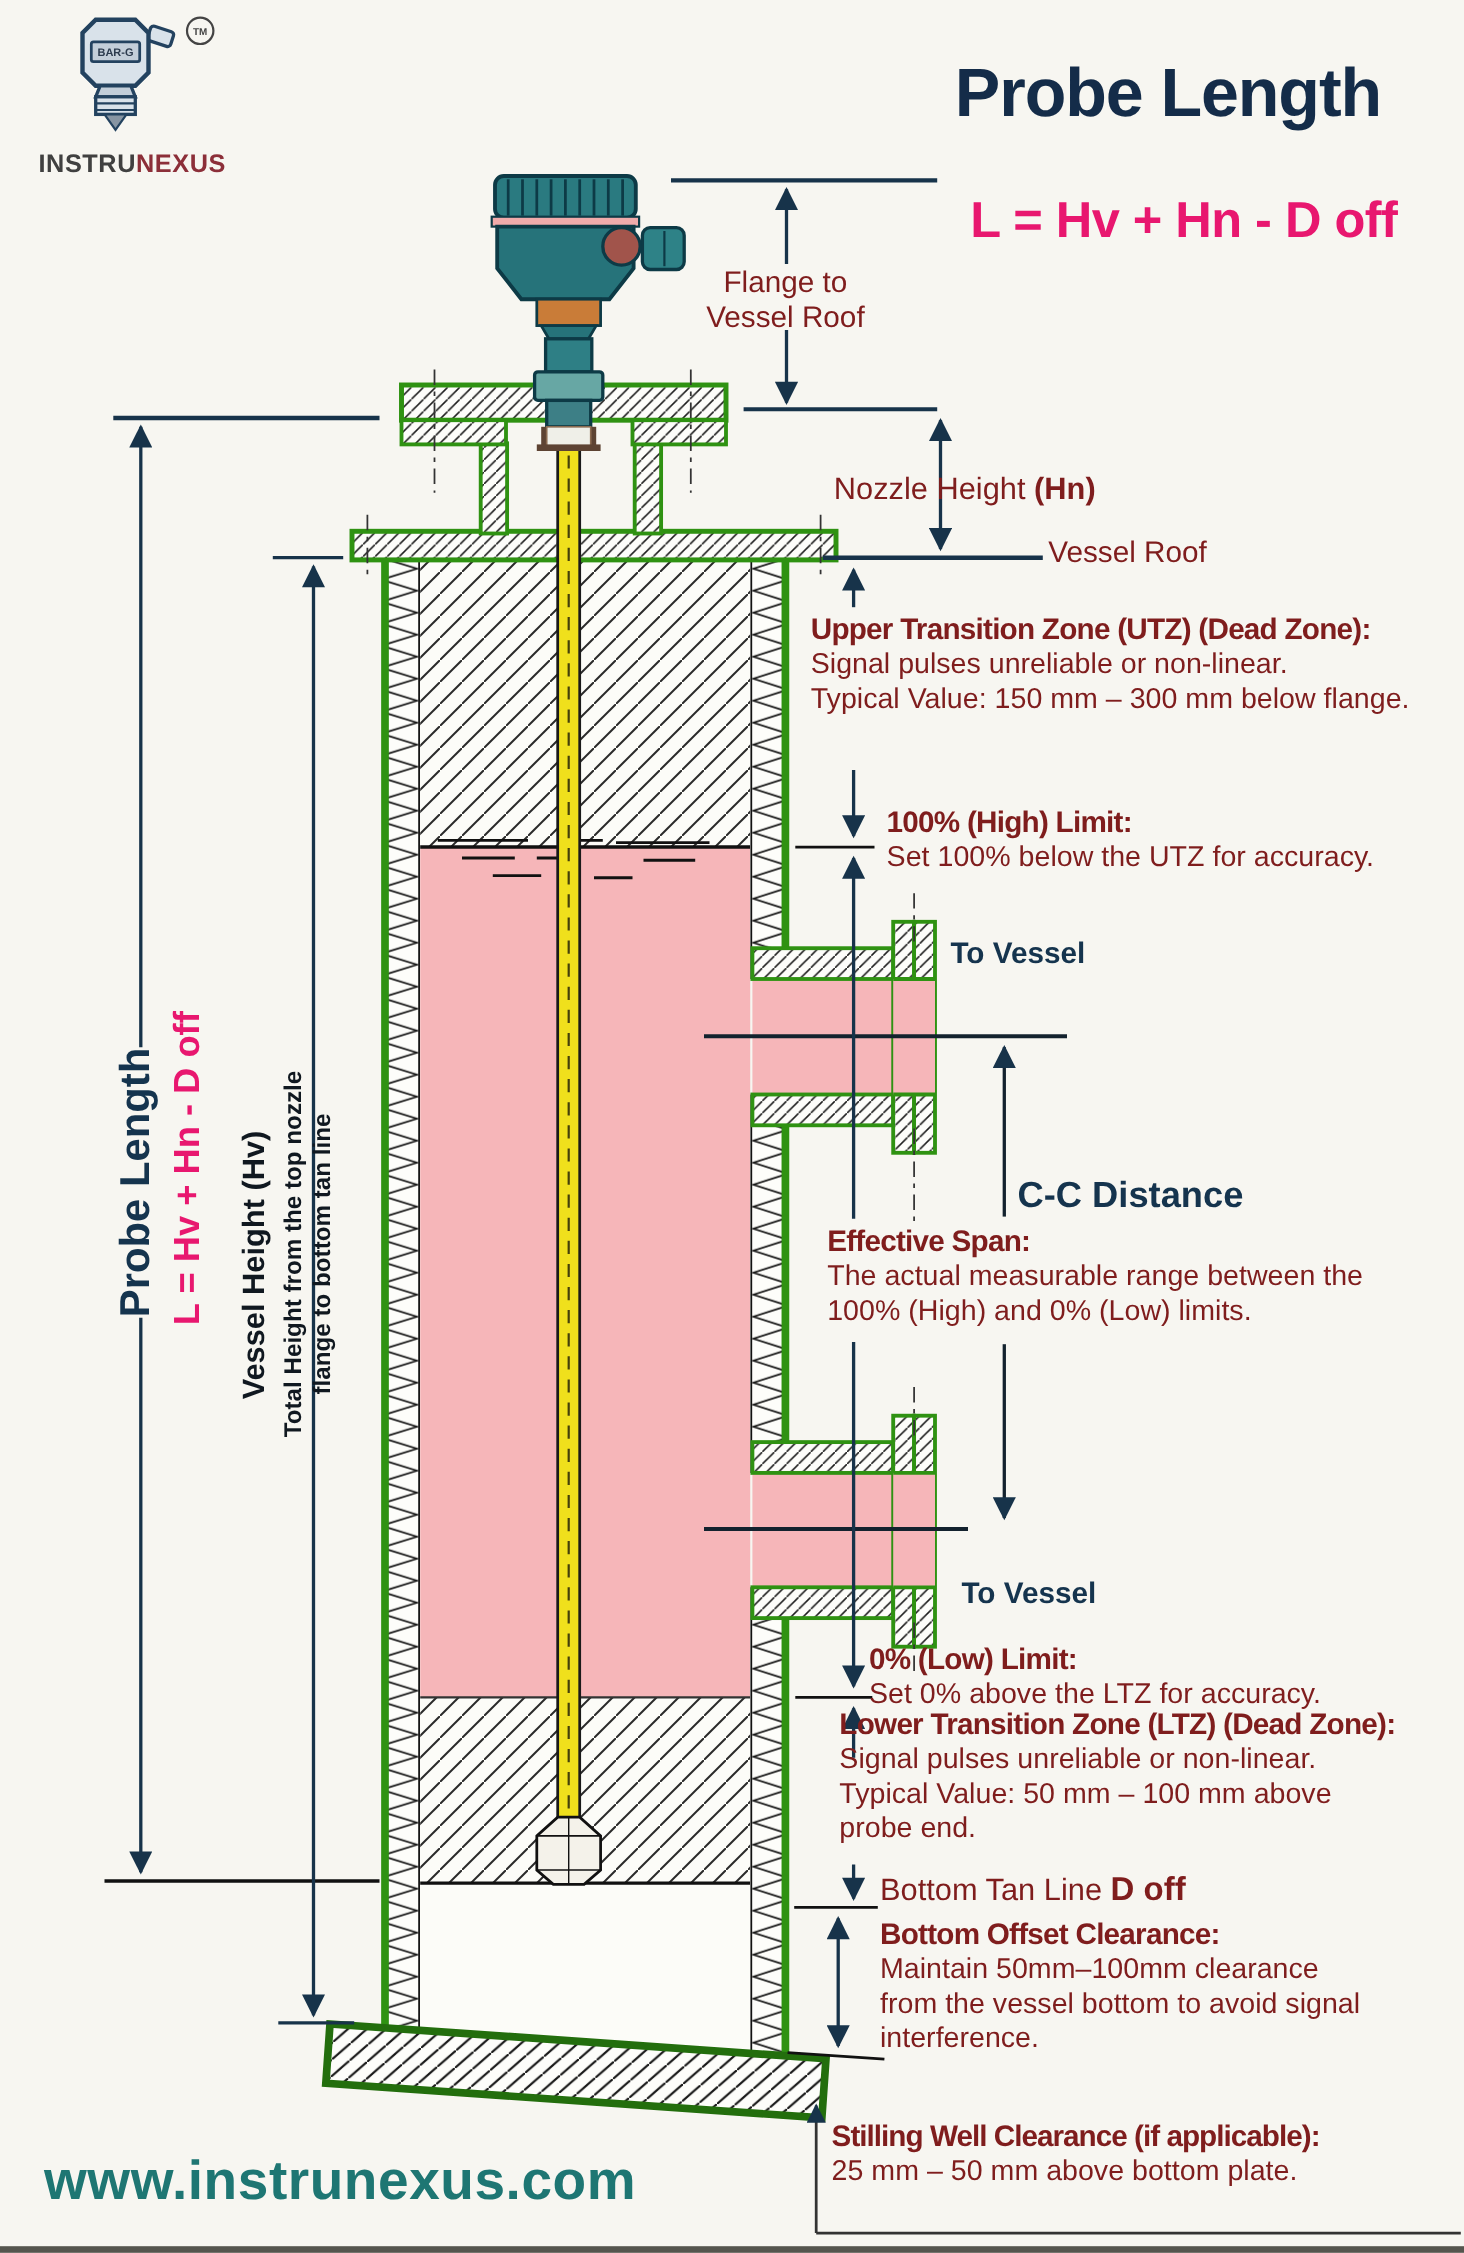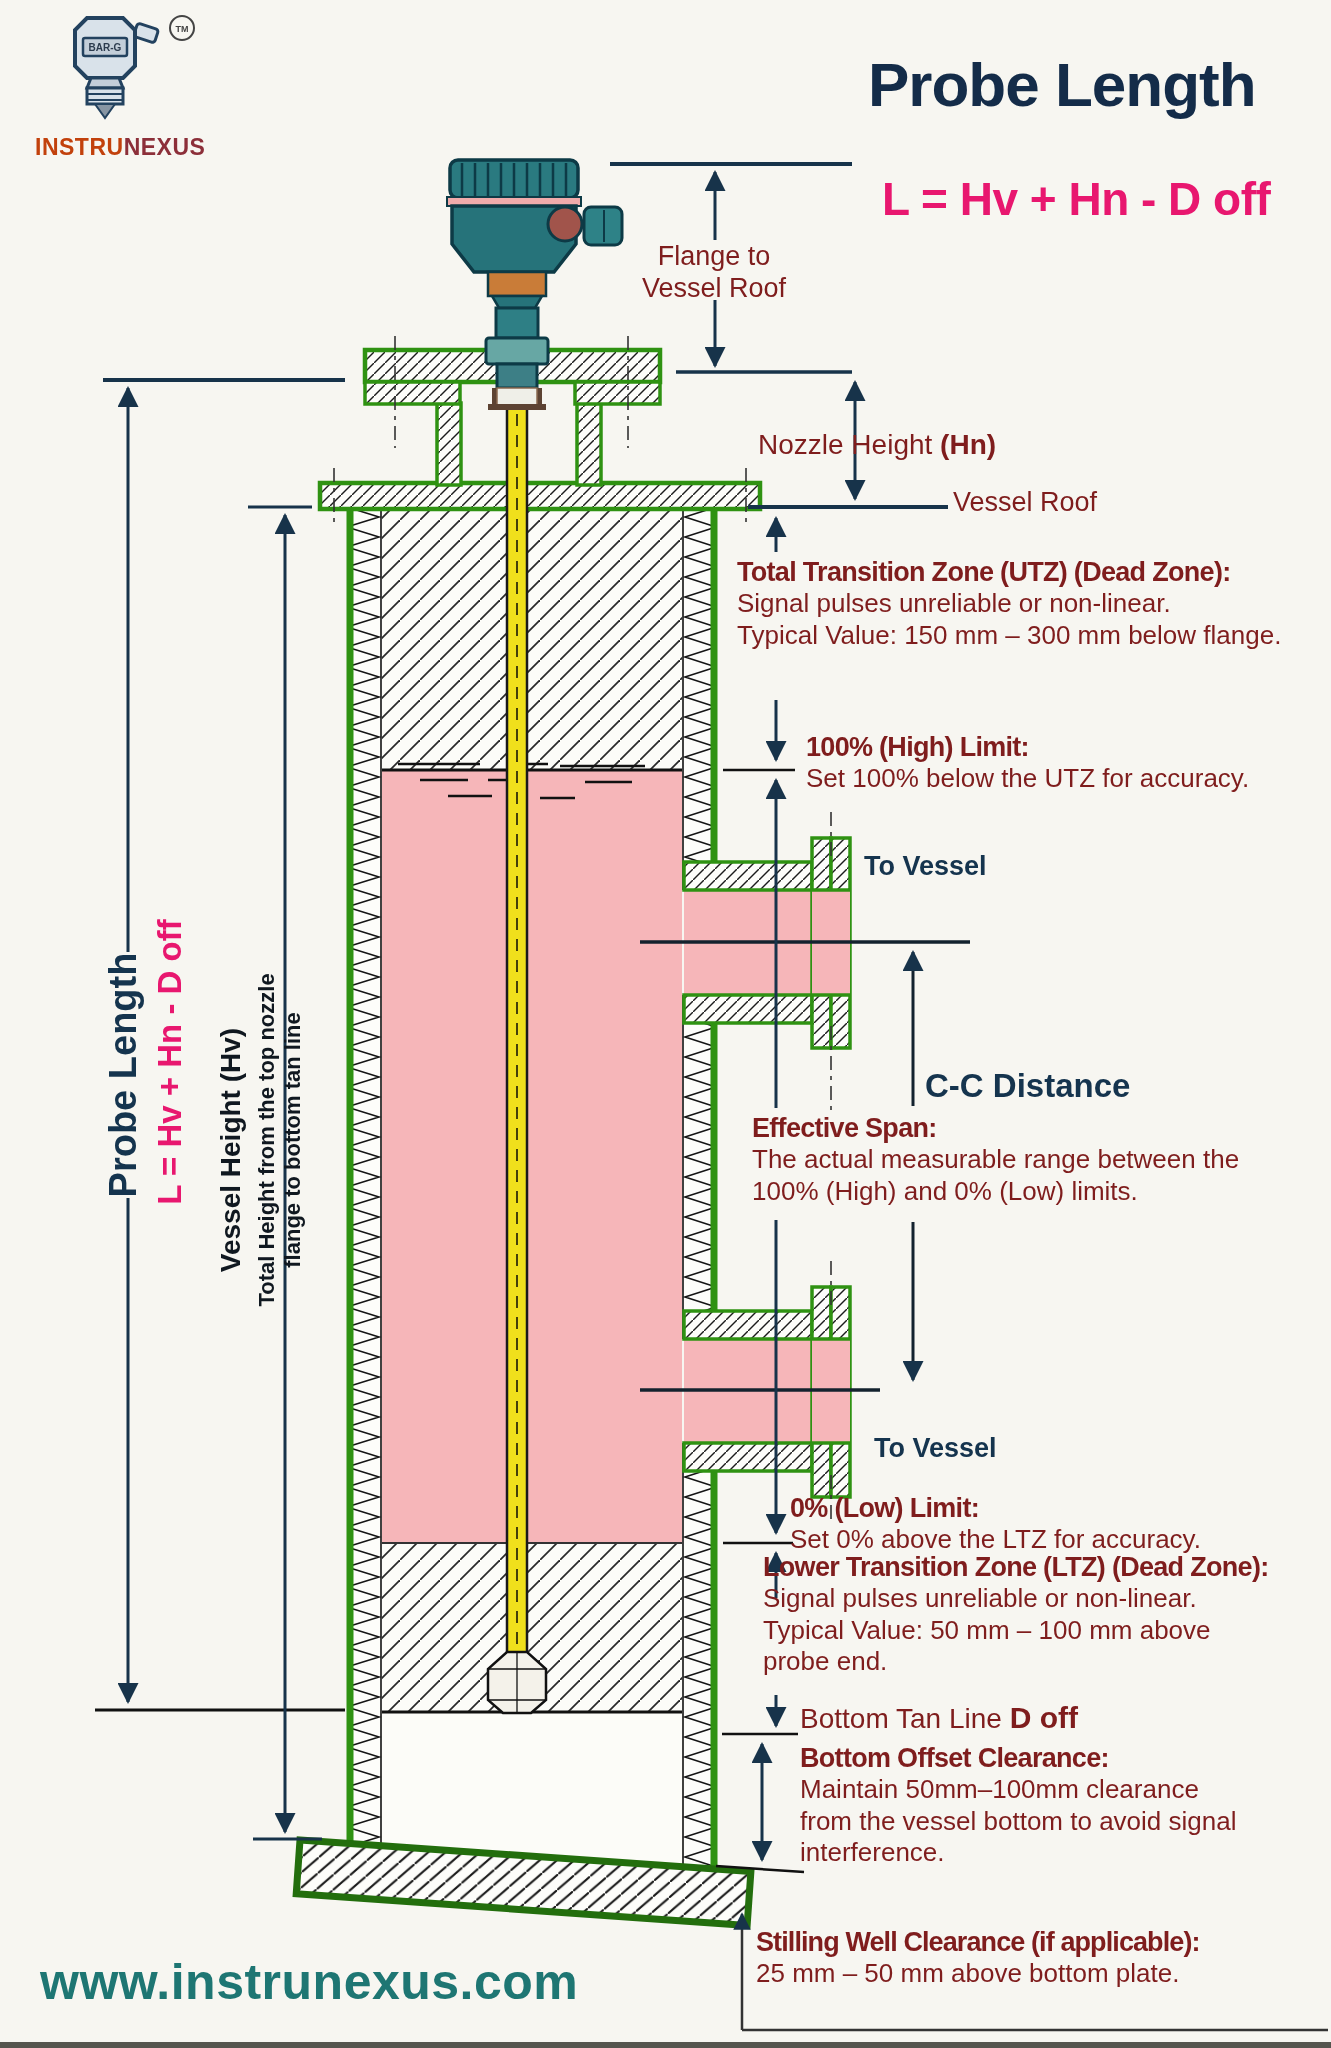--- a/index.html
+++ b/index.html
@@ -12,21 +12,21 @@
   .navy{color:#15344e;}
   .t-title{font-size:62px;font-weight:bold;color:#142c49;letter-spacing:-1px;}
   .t-formula{font-size:46px;font-weight:bold;color:#e8176f;letter-spacing:-0.5px;}
   .body26{font-size:26px;}
   .head27{font-size:27px;font-weight:bold;letter-spacing:-0.7px;}
   .rot{transform:translate(-50%,-50%) rotate(-90deg);transform-origin:center center;white-space:nowrap;}
   .ctr{text-align:center;}
   .nowrap{white-space:nowrap;}
   .weblink{font-size:50px;font-weight:bold;color:#1e7673;letter-spacing:0.5px;}
   .logo-text{font-size:23px;font-weight:bold;letter-spacing:0.5px;}
-  .logo-blue{color:#c2410c;margin-top:18px;}
+  .logo-blue{color:#404040;margin-top:18px;}
   .logo-red{color:#8c2f39;}
   .bottom-edge{position:absolute;left:0;top:2042px;width:1331px;height:6px;background:#55554e;}
 </style>
 </head>
 <body>
 
 <div id="stage">
 
   <svg class="diagram" width="1331" height="2048" viewBox="0 0 1331 2048">
     <defs>
@@ -296,21 +296,21 @@
   </div>
 
   <div class="ann nowrap" style="left:758px;top:428px;font-size:28px;">
     <span>Nozzle Height</span>
     <span class="b">(Hn)</span>
   </div>
 
   <div class="ann nowrap" style="left:953px;top:486px;font-size:27px;">Vessel Roof</div>
 
   <div class="ann" style="left:737px;top:556px;">
-    <div class="head27">Total Transition Zone (UTZ) (Dead Zone):</div>
+    <div class="head27">Upper Transition Zone (UTZ) (Dead Zone):</div>
     <div class="body26">Signal pulses unreliable or non-linear.</div>
     <div class="body26">Typical Value: 150 mm – 300 mm below flange.</div>
   </div>
 
   <div class="ann" style="left:806px;top:731px;">
     <div class="head27">100% (High) Limit:</div>
     <div class="body26">Set 100% below the UTZ for accuracy.</div>
   </div>
 
   <div class="ann nowrap navy b" style="left:864px;top:850px;font-size:27px;">To Vessel</div>

